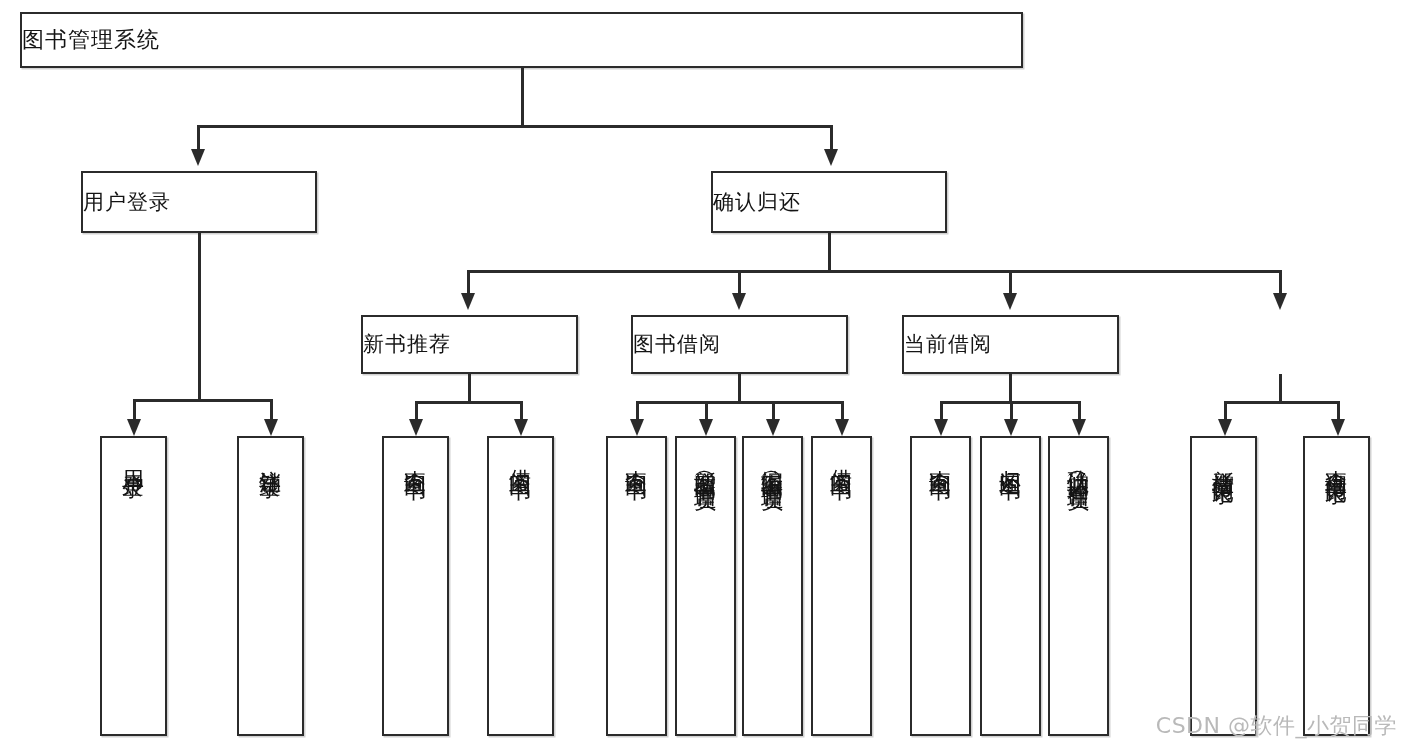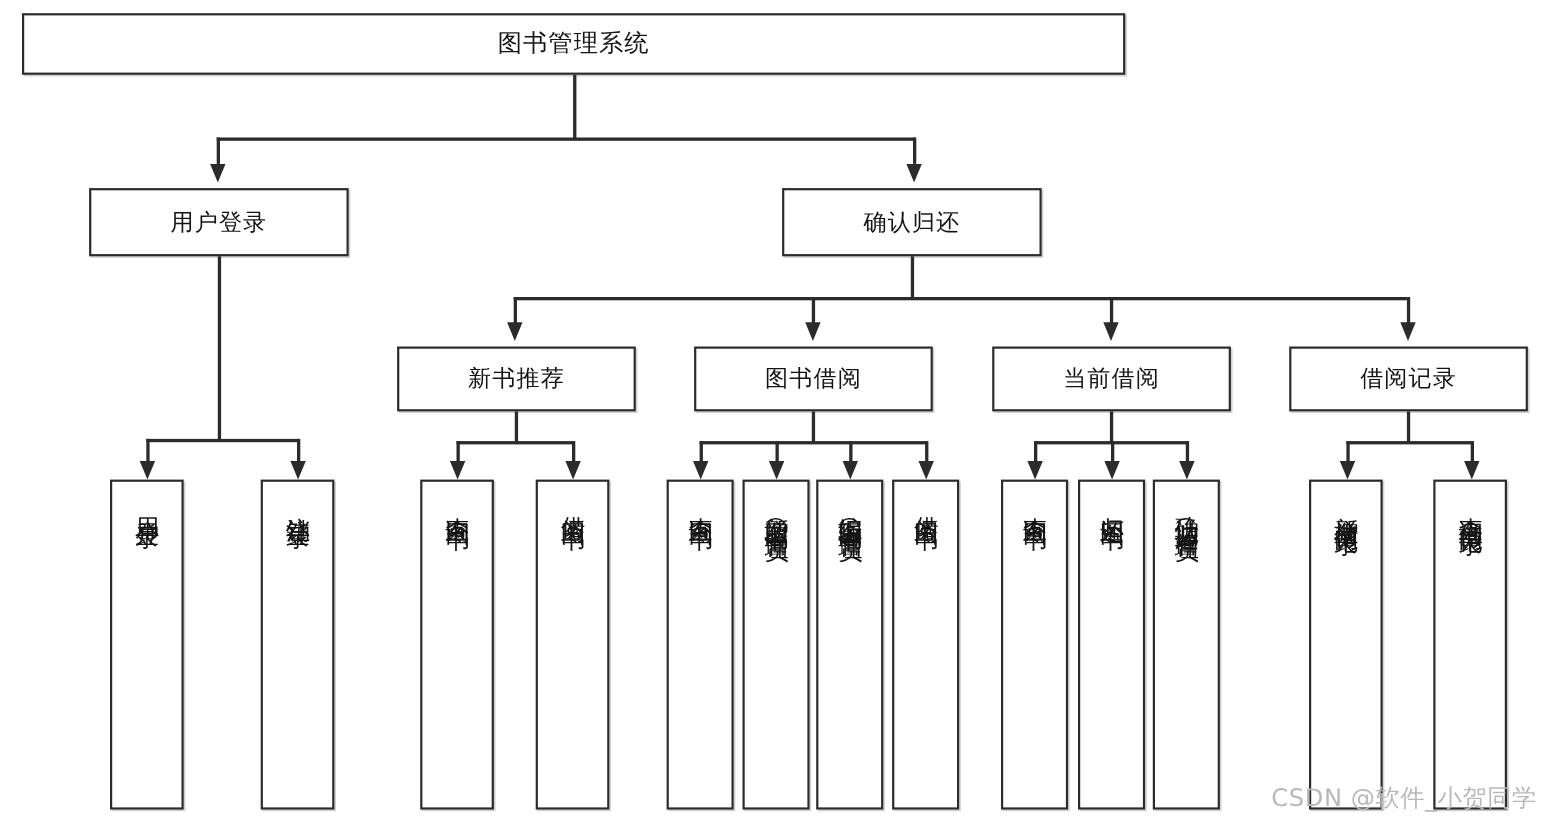--- a/index.html
+++ b/index.html
@@ -12,21 +12,20 @@
   #diagram{position:relative;width:1405px;height:747px;background:#fff;}
 
   
   .node{
     position:absolute;
     box-sizing:border-box;
     background:#ffffff;
     border:2.5px solid #2b2b2b;
     display:flex;
     align-items:center;
-    justify-content:center;
     box-shadow:1.5px 1.5px 0 rgba(0,0,0,.18);
   }
   .node .lbl{
     font-size:21px;
     line-height:1.15;
     letter-spacing:1px;
     white-space:nowrap;
     color:#141414;
   }
   .node.root .lbl{font-size:22px;}
@@ -121,23 +120,20 @@
 
   <div class="node lvl3" style="left:361px;top:315px;width:217px;height:59px;">
     <span class="lbl">新书推荐</span>
   </div>
   <div class="node lvl3" style="left:631px;top:315px;width:217px;height:59px;">
     <span class="lbl">图书借阅</span>
   </div>
   <div class="node lvl3" style="left:902px;top:315px;width:217px;height:59px;">
     <span class="lbl">当前借阅</span>
   </div>
-  <div class="node lvl3" style="left:1172px;top:315px;width:217px;height:59px;">
-    <span class="lbl">借阅记录</span>
-  </div>
 
   <div class="vline" style="left:468px;top:374px;height:28px;"></div>
   <div class="hline" style="left:415px;top:401px;width:107px;"></div>
   <div class="vline" style="left:415px;top:401px;height:20px;"></div>
   <div class="arrow" style="left:409px;top:419px;"></div>
   <div class="vline" style="left:520px;top:401px;height:20px;"></div>
   <div class="arrow" style="left:514px;top:419px;"></div>
 
   <div class="vline" style="left:738px;top:374px;height:28px;"></div>
   <div class="hline" style="left:636px;top:401px;width:207px;"></div>

